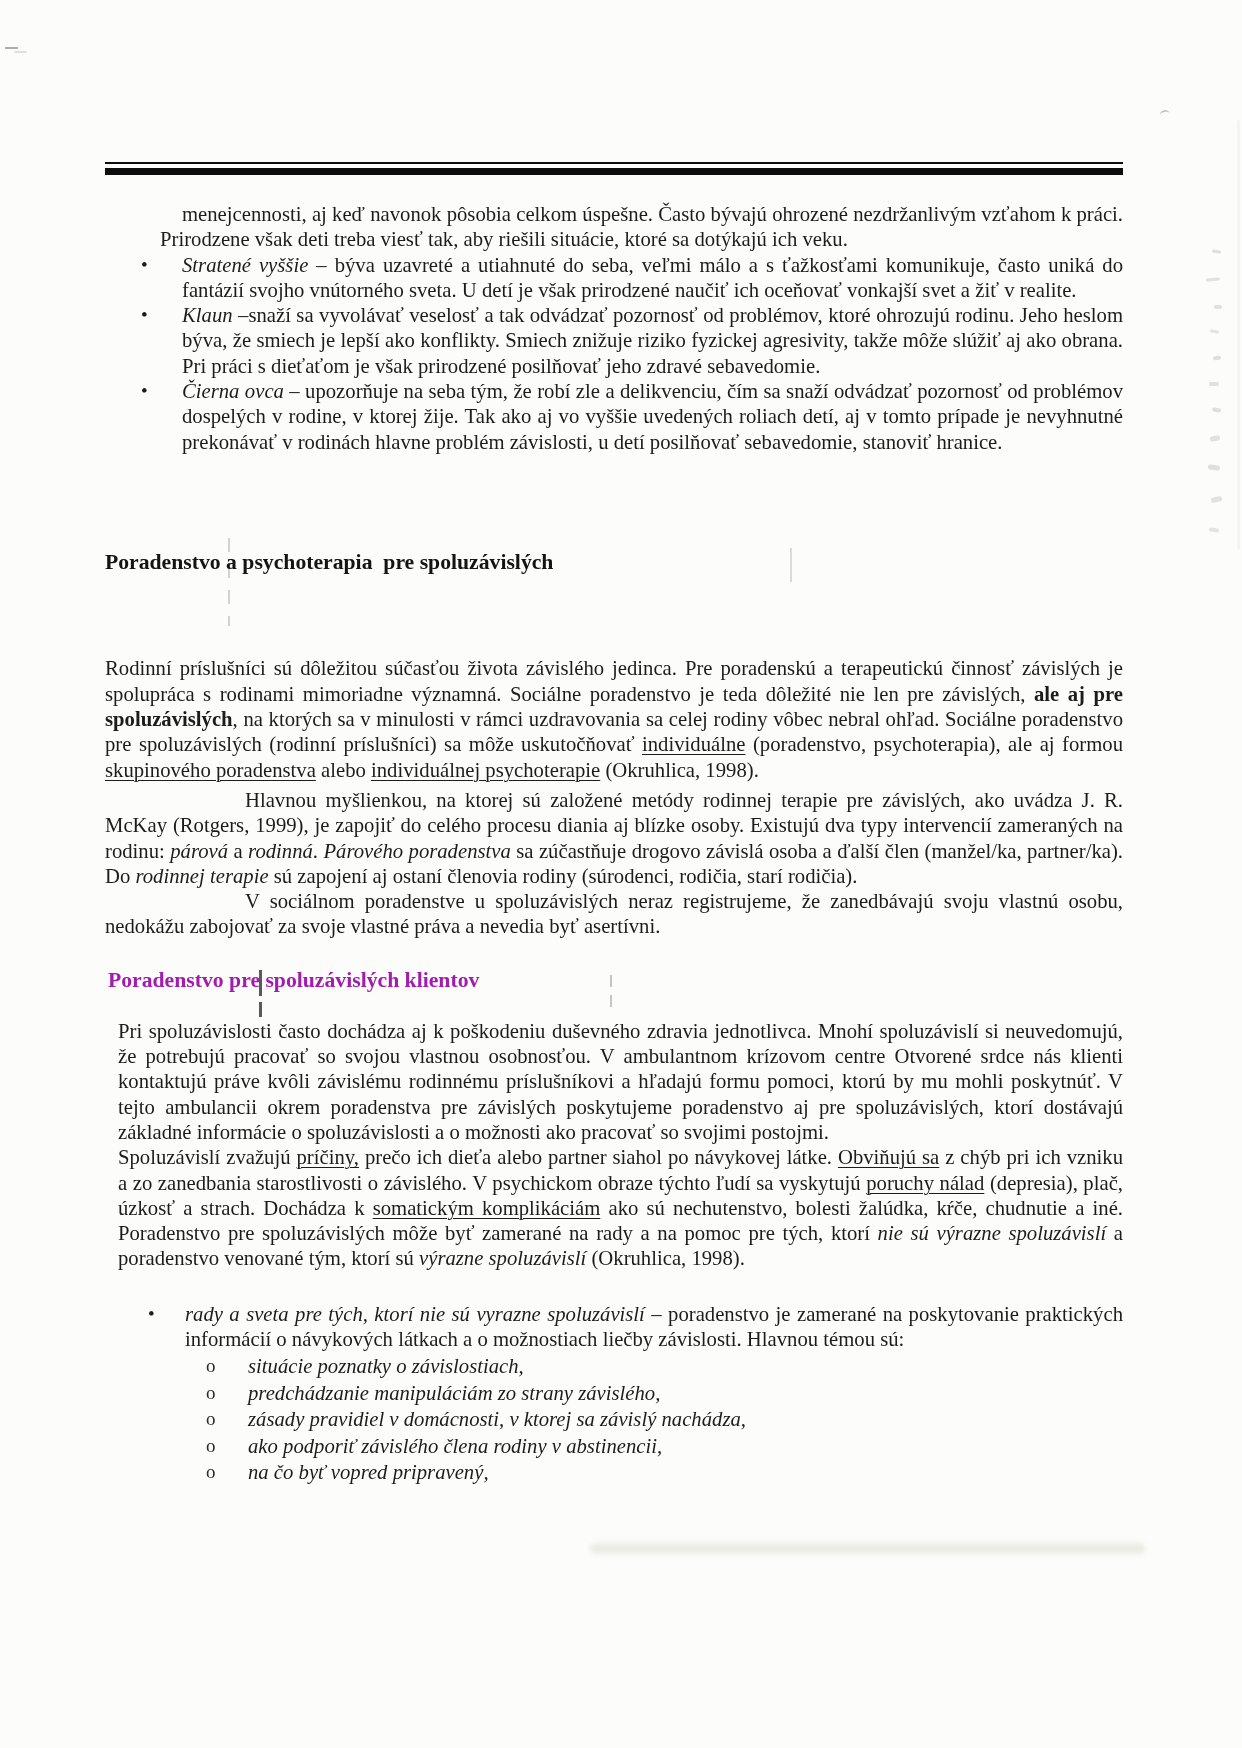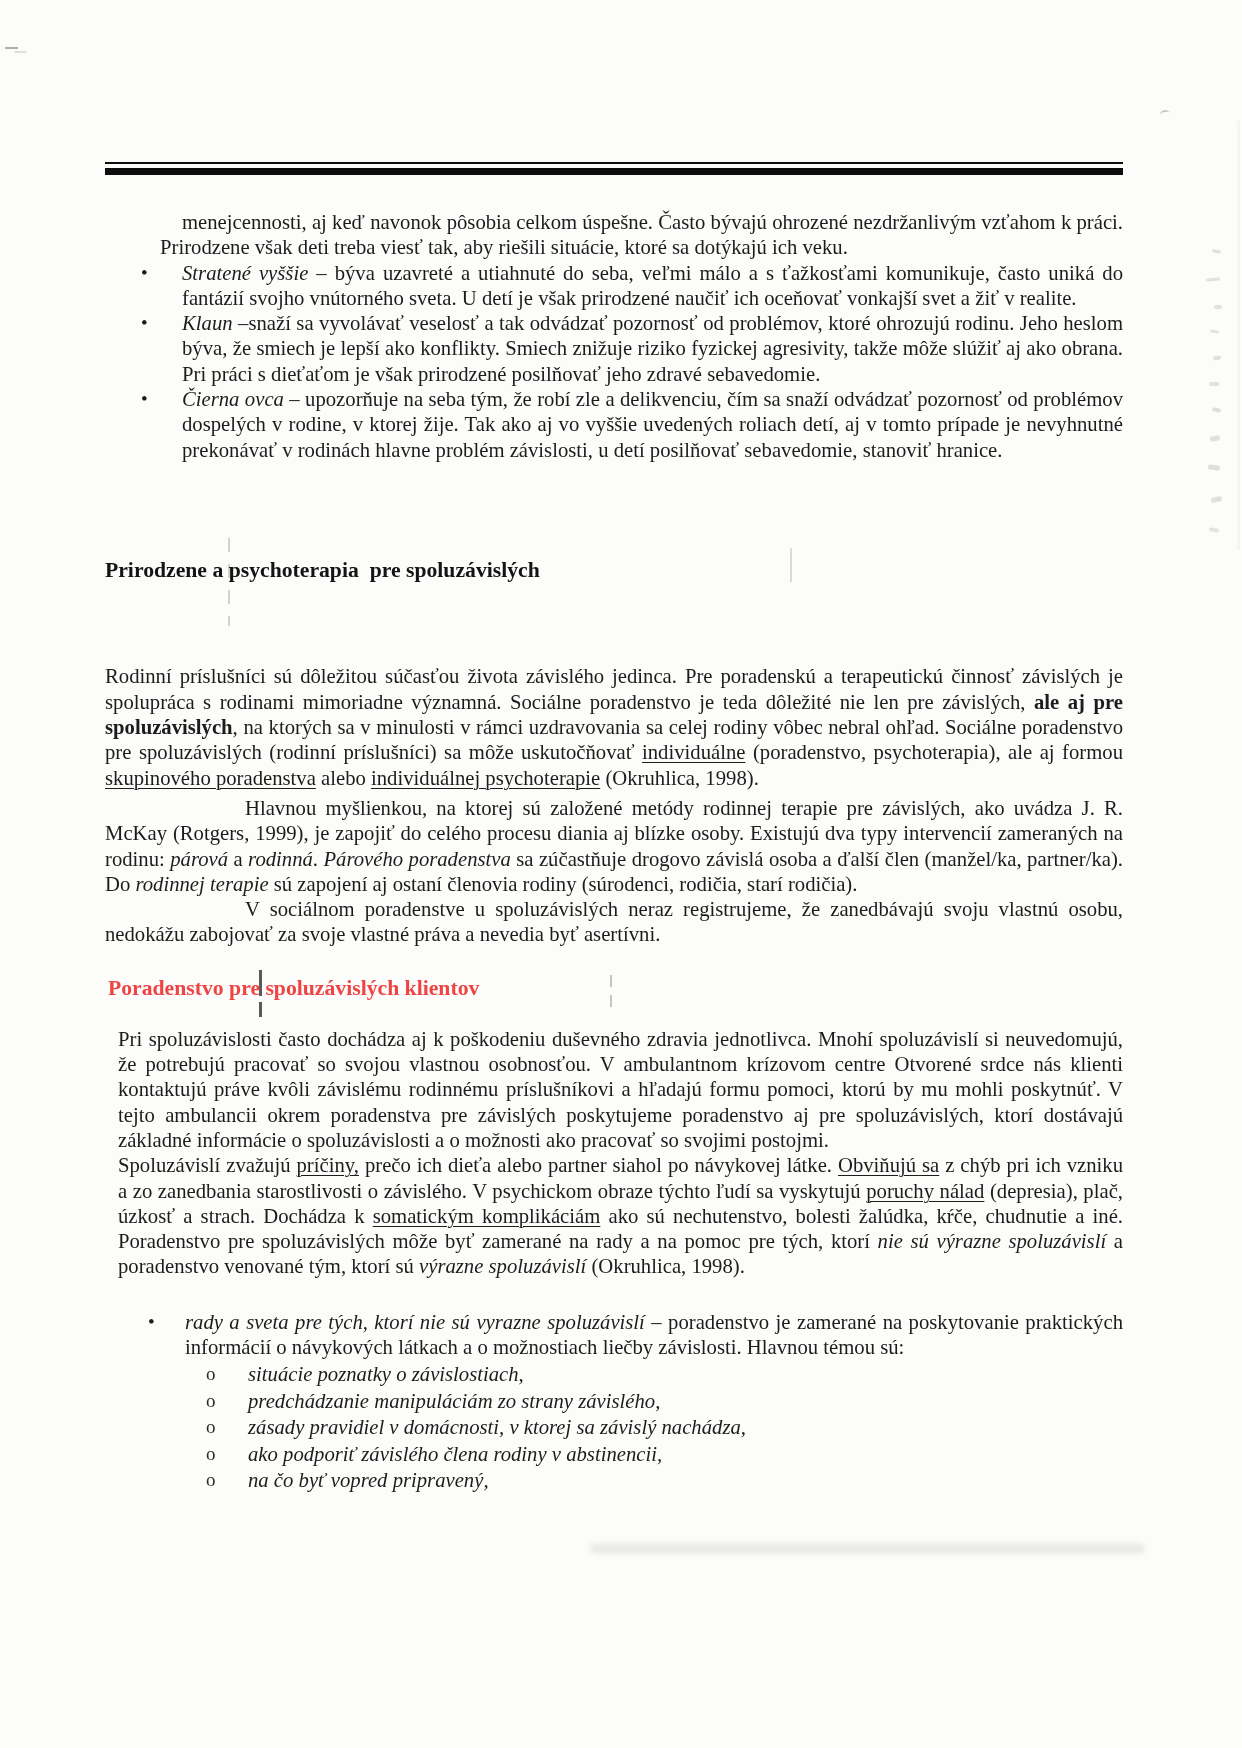--- a/index.html
+++ b/index.html
@@ -8,42 +8,42 @@
     position:relative;
     width:1242px;height:1748px;
     margin:0 auto;
     background:#fcfcfa;
     overflow:hidden;
     font-family:"Liberation Serif","DejaVu Serif",serif;
     color:#1c1c1c;
     font-size:20.7px;
     line-height:25.3px;
   }
-  .doc{position:absolute;left:105px;top:8px;width:1018px;}
+  .doc{position:absolute;left:105px;top:0;width:1018px;}
   p{margin:0;padding:0;text-align:justify;}
   
   .top-rule{
     position:absolute;left:105px;top:162px;width:1018px;height:4px;
     border-top:2.5px solid #0d0d0d;
     border-bottom:7px solid #0d0d0d;
   }
   
   .intro{margin:202px 0 0 55px;width:963px;text-indent:22px;}
   
   .roles{list-style:none;margin:0;padding:0;}
   .roles li{position:relative;padding-left:77px;text-align:justify;}
   .roles .bullet{position:absolute;left:36px;top:-1px;font-size:19px;}
   
   .h1-block{margin-top:39px;font-weight:bold;font-size:21.7px;line-height:27.5px;white-space:pre-wrap;color:#141414;}
   
   .p-rodinni{margin-top:25px;}
   .p-indent{text-indent:140px;margin-top:5px;}
   .p-indent2{text-indent:140px;}
   
-  .h2-block{margin-top:27px;margin-left:3px;font-weight:bold;font-size:21.7px;line-height:27px;color:#ef4444;}
+  .h2-block{margin-top:27px;margin-left:3px;font-weight:bold;font-size:21.7px;line-height:27px;color:#a21caf;}
   
   .sec2{margin-left:13px;width:1005px;}
   .p-pri{margin-top:25px;}
   
   .advice{list-style:none;margin:30px 0 0 0;padding:0;}
   .advice li{position:relative;padding-left:80px;text-align:justify;}
   .advice .bullet{position:absolute;left:43px;top:-1px;font-size:19px;}
   
   .topics{list-style:none;margin:1px 0 0 0;padding:0;}
   .topics li{position:relative;padding-left:143px;line-height:26.4px;font-style:italic;}
@@ -106,21 +106,21 @@
         <span class="bullet">•</span>
         <span><i>Klaun</i> –snaží sa vyvolávať veselosť a tak odvádzať pozornosť od problémov, ktoré ohrozujú rodinu. Jeho heslom býva, že smiech je lepší ako konflikty. Smiech  znižuje riziko fyzickej agresivity, takže môže slúžiť aj ako obrana. Pri práci s dieťaťom je však prirodzené posilňovať jeho zdravé sebavedomie.</span>
       </li>
       <li>
         <span class="bullet">•</span>
         <span><i>Čierna ovca</i> – upozorňuje na seba tým, že robí zle a delikvenciu, čím sa snaží odvádzať pozornosť od problémov dospelých v rodine, v ktorej žije. Tak ako aj vo vyššie uvedených roliach detí, aj v tomto prípade je nevyhnutné prekonávať v rodinách hlavne problém závislosti, u detí posilňovať sebavedomie, stanoviť hranice.</span>
       </li>
     </ul>
 
     <div class="h1-block">
-      <div>Prirodzene a psychoterapia  pre spoluzávislých</div>
+      <div>Poradenstvo a psychoterapia  pre spoluzávislých</div>
     </div>
 
     <p class="p-rodinni">Rodinní príslušníci sú dôležitou súčasťou života závislého jedinca. Pre poradenskú a terapeutickú činnosť závislých je spolupráca s rodinami mimoriadne významná. Sociálne poradenstvo je teda dôležité nie len pre závislých, <b>ale aj pre spoluzávislých</b>, na ktorých sa v minulosti v rámci uzdravovania sa celej rodiny vôbec nebral ohľad. Sociálne poradenstvo pre spoluzávislých (rodinní príslušníci) sa môže uskutočňovať <u>individuálne</u> (poradenstvo, psychoterapia), ale aj formou <u>skupinového poradenstva</u> alebo <u>individuálnej psychoterapie</u> (Okruhlica, 1998).</p>
     <p class="p-indent">Hlavnou myšlienkou, na ktorej sú založené metódy rodinnej terapie pre závislých, ako uvádza J. R. McKay (Rotgers, 1999), je zapojiť do celého procesu diania aj blízke osoby. Existujú dva typy intervencií zameraných na rodinu: <i>párová</i> a <i>rodinná</i>.  <i>Párového poradenstva</i> sa zúčastňuje drogovo závislá osoba a ďalší člen (manžel/ka, partner/ka). Do <i>rodinnej terapie</i> sú zapojení aj ostaní členovia rodiny (súrodenci, rodičia, starí rodičia).</p>
     <p class="p-indent2">V sociálnom poradenstve u spoluzávislých neraz registrujeme, že zanedbávajú svoju vlastnú osobu, nedokážu zabojovať za svoje vlastné práva a nevedia byť asertívni.</p>
 
     <div class="h2-block">Poradenstvo pre spoluzávislých klientov</div>
 
     <p class="sec2 p-pri">Pri spoluzávislosti často dochádza aj k poškodeniu duševného zdravia jednotlivca. Mnohí spoluzávislí si neuvedomujú, že potrebujú pracovať so svojou vlastnou osobnosťou. V ambulantnom krízovom centre Otvorené srdce nás klienti kontaktujú práve kvôli závislému rodinnému príslušníkovi a hľadajú formu pomoci, ktorú by mu mohli poskytnúť. V tejto ambulancii okrem poradenstva pre závislých poskytujeme poradenstvo aj pre spoluzávislých, ktorí dostávajú základné informácie o spoluzávislosti a o možnosti ako pracovať so svojimi postojmi.</p>
     <p class="sec2">Spoluzávislí zvažujú <u>príčiny,</u> prečo ich dieťa alebo partner siahol po návykovej látke. <u>Obviňujú sa</u> z chýb pri ich vzniku a zo zanedbania starostlivosti o závislého. V psychickom obraze týchto ľudí sa vyskytujú <u>poruchy nálad</u> (depresia), plač, úzkosť a strach.  Dochádza k <u>somatickým komplikáciám</u> ako sú nechutenstvo, bolesti žalúdka, kŕče, chudnutie a iné. Poradenstvo pre spoluzávislých môže byť zamerané na rady a na pomoc pre tých, ktorí <i>nie sú výrazne spoluzávislí</i> a poradenstvo venované tým, ktorí sú <i>výrazne spoluzávislí</i> (Okruhlica, 1998).</p>

